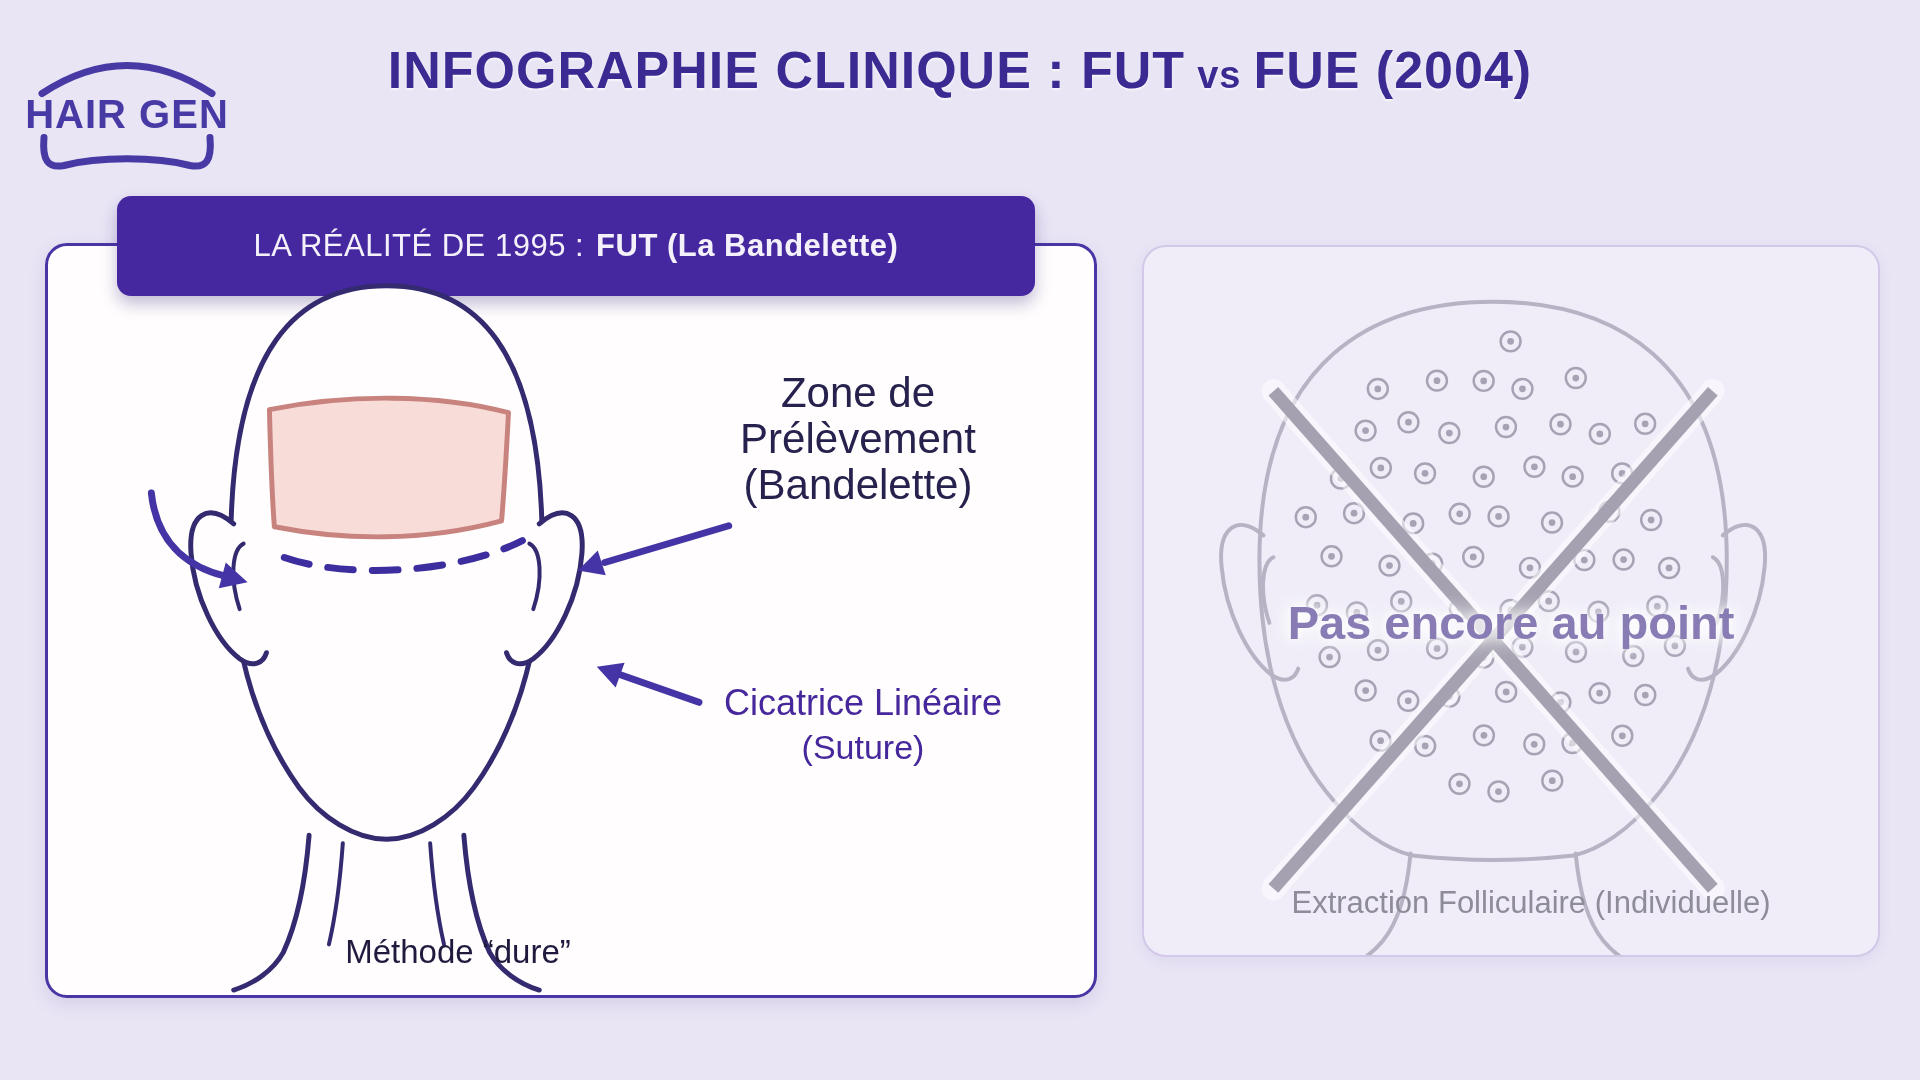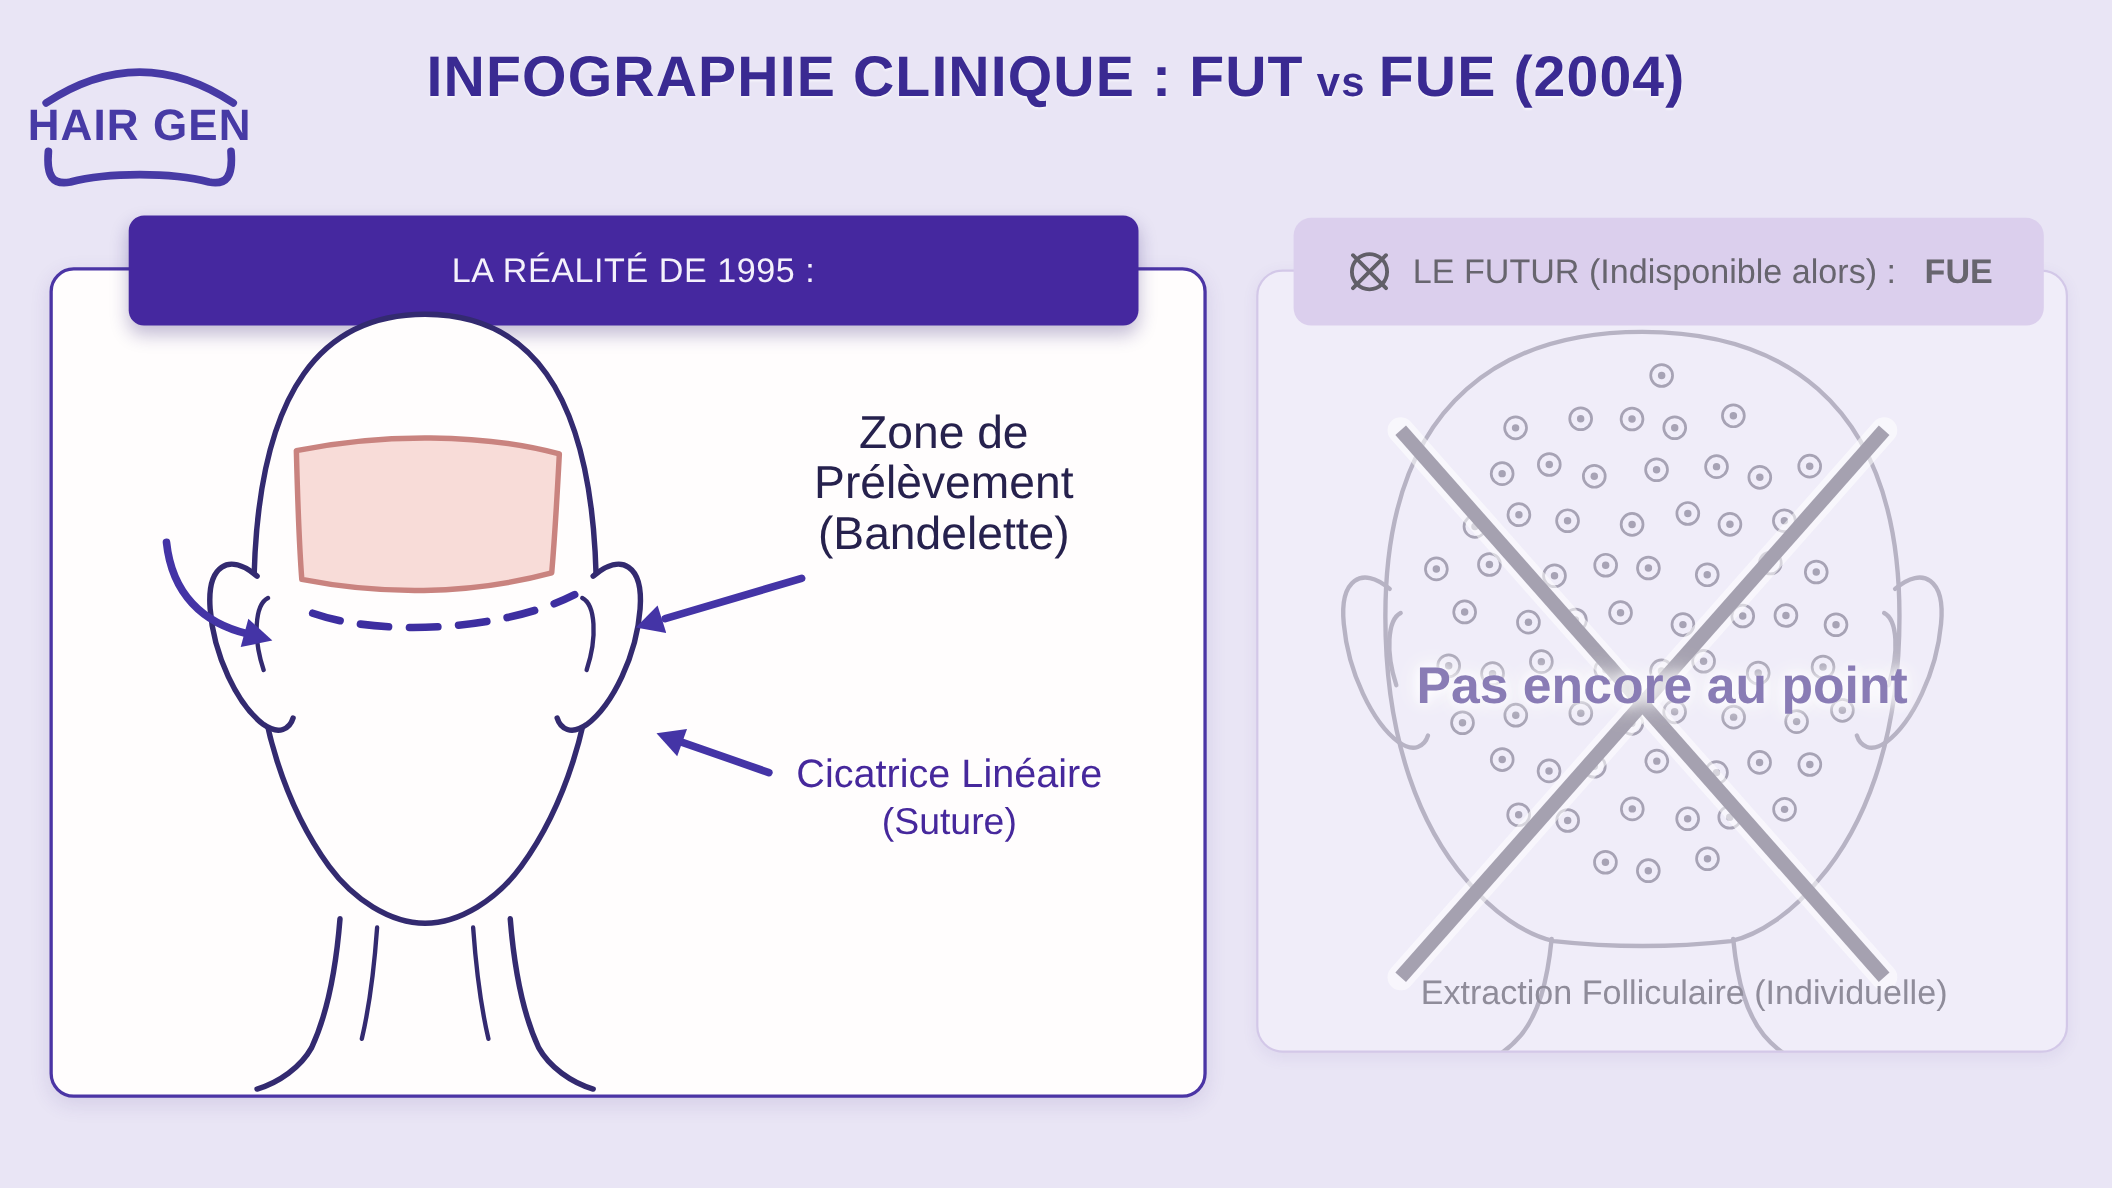--- a/index.html
+++ b/index.html
@@ -79,20 +79,21 @@
     <path d="M 22,90 C 20,113 26,121 42,118 C 76,109 134,109 168,118 C 184,121 190,113 188,90"></path>
   </svg>
 
   <div class="title">
     <span>INFOGRAPHIE CLINIQUE : FUT</span><span class="vs">vs</span><span>FUE (2004)</span>
   </div>
 
   <div class="card-fut">
     <div class="fut-band">
       <span>LA RÉALITÉ DE 1995 :</span>
+      <b>FUT (La Bandelette)</b>
     </div>
 
     <svg class="illus" viewBox="0 0 1052 755">
 
       <path class="ink-fill" d="M 183,302 C 183,98 253,40 340,40 C 427,40 497,98 497,302
            C 497,418 463,498 428,546 C 406,576 372,598 340,598
            C 308,598 274,576 252,546 C 217,498 183,418 183,302 Z"></path>
 
       <path class="ink-fill" d="M 186,280 C 160,258 140,270 143,310 C 146,352 168,398 192,416 C 206,426 216,420 219,410"></path>
       <path class="ink thin" d="M 196,300 C 184,306 182,336 192,366"></path>
@@ -121,32 +122,24 @@
 
     <div class="lbl-zone">
       <div>Zone de</div>
       <div>Prélèvement</div>
       <div>(Bandelette)</div>
     </div>
     <div class="lbl-scar">
       <div class="l1">Cicatrice Linéaire</div>
       <div class="l2">(Suture)</div>
     </div>
+    <div class="lbl-method">Méthode “dure”</div>
   </div>
 
   <div class="card-fue">
-    <div class="fue-band">
-      <svg class="no-icon" viewBox="0 0 46 46">
-        <circle cx="23" cy="23" r="16"></circle>
-        <line x1="8" y1="8" x2="38" y2="38"></line>
-        <line x1="38" y1="8" x2="8" y2="38"></line>
-      </svg>
-      <span>LE FUTUR (Indisponible alors) :</span>
-      <b>FUE</b>
-    </div>
 
     <svg class="illus" viewBox="0 0 738 712">
 
       <path class="gray" d="M 116,315 C 116,108 236,55 351,55 C 466,55 586,108 586,315
            C 586,432 552,510 512,556 C 488,586 458,606 432,612
            C 378,618 324,618 270,612 C 244,606 214,586 190,556
            C 150,510 116,432 116,315 Z"></path>
       <path class="gray" d="M 120,290 C 94,268 74,282 78,322 C 82,366 104,412 128,430 C 142,440 152,434 155,424"></path>
       <path class="gray" d="M 130,312 C 118,318 116,348 126,378"></path>
       <path class="gray" d="M 582,290 C 608,268 628,282 624,322 C 620,366 598,412 574,430 C 560,440 550,434 547,424"></path>

